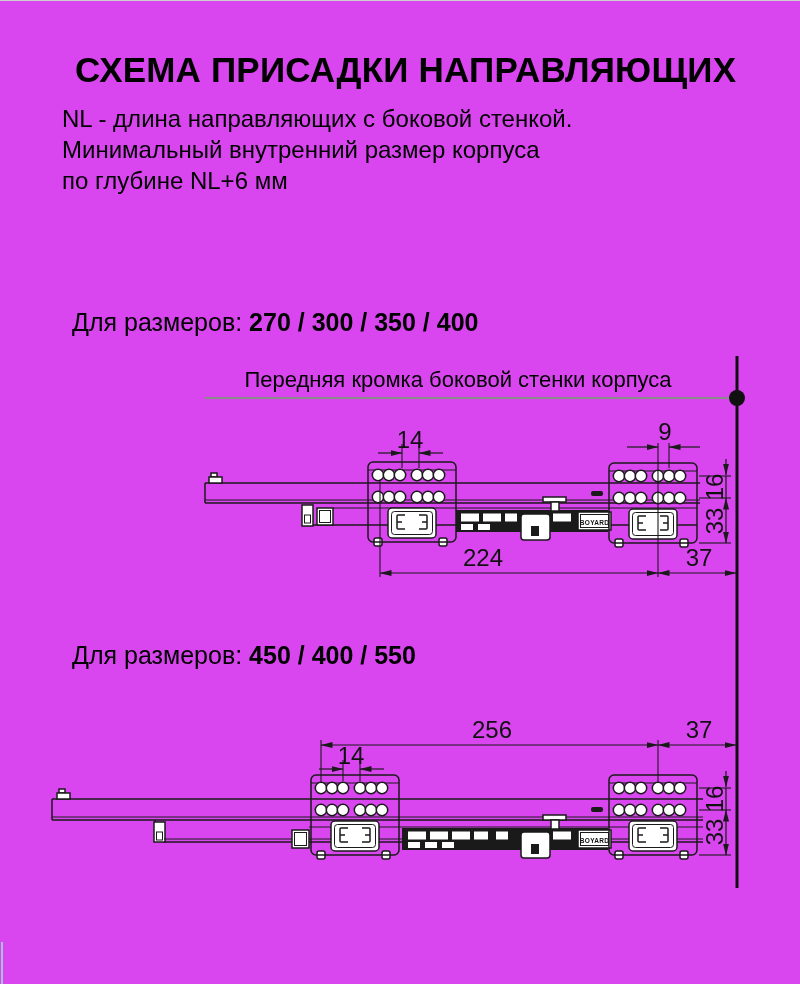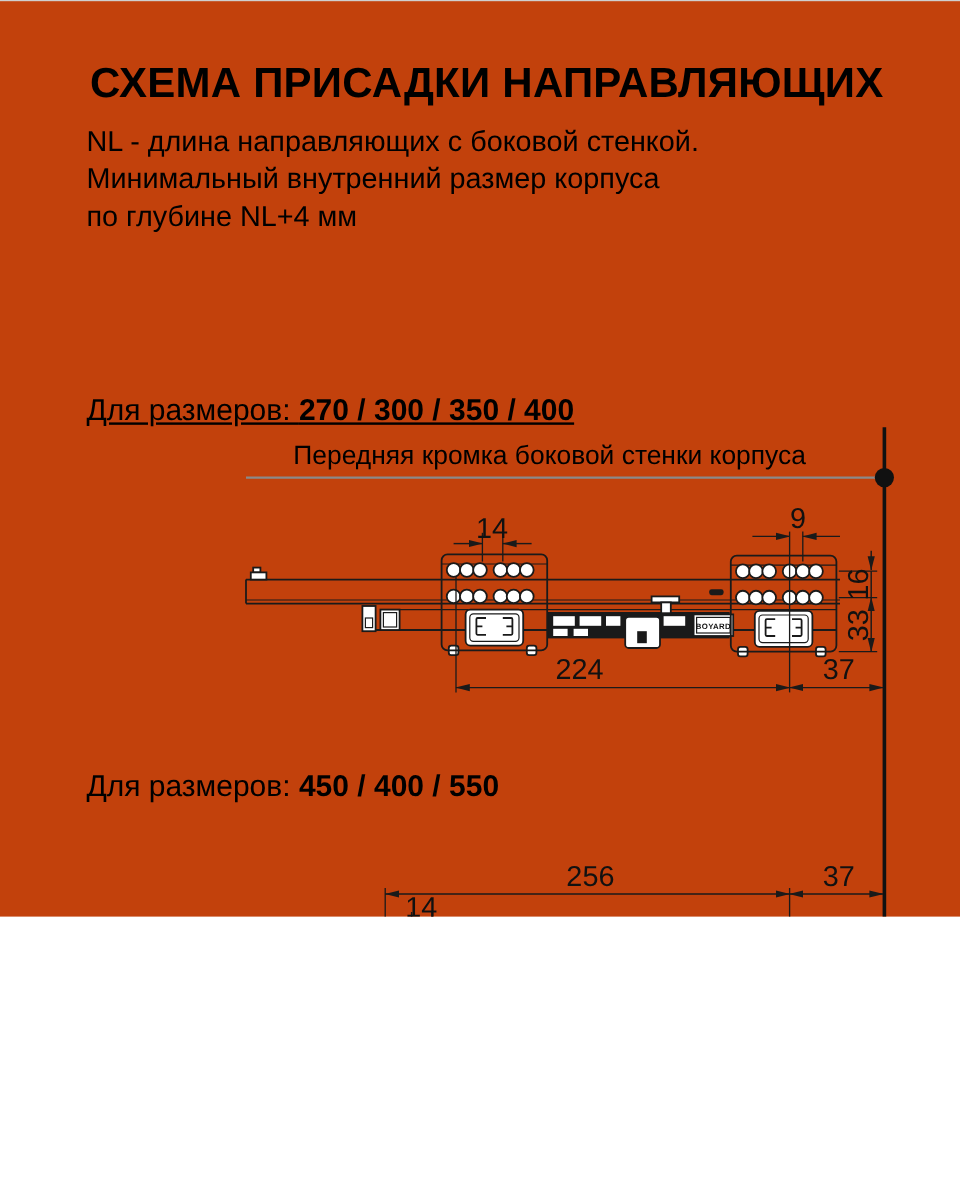--- a/index.html
+++ b/index.html
@@ -1,25 +1,25 @@
 <!DOCTYPE html>
 <html><head>
 <meta charset="utf-8">
 <style>
   html,body{margin:0;padding:0;background:#fff;}
-  #page{position:relative;width:800px;height:764px;background:#c2410c;overflow:hidden;
+  #page{position:relative;width:800px;height:984px;background:#d946ef;overflow:hidden;
         font-family:"Liberation Sans",sans-serif;color:#000;}
   .topborder{position:absolute;left:0;top:0;width:800px;height:1px;background:#cfcfcf;}
   .edge-artifact{position:absolute;left:1px;top:942px;width:2px;height:42px;background:#a9c1d9;}
   h1.title{position:absolute;left:75px;top:50px;margin:0;font-size:35px;font-weight:bold;
            letter-spacing:.2px;white-space:nowrap;}
-  .desc{position:absolute;left:72px;top:103px;font-size:24px;line-height:31px;}
+  .desc{position:absolute;left:62px;top:103px;font-size:24px;line-height:31px;}
   .sec-label{position:absolute;left:72px;font-size:25px;white-space:nowrap;}
   .sec-label b{font-weight:bold;}
-  .sec1{top:328px;text-decoration:underline;} .sec2{top:641px;}
+  .sec1{top:308px;} .sec2{top:641px;}
   .front-label{position:absolute;left:194px;top:367px;width:528px;text-align:center;
                font-size:22px;white-space:nowrap;}
   svg{position:absolute;left:0;top:0;}
   .ln{stroke:#1a1a1a;stroke-width:1.5;fill:none;}
   .w1{stroke:#1a1a1a;stroke-width:1;fill:none;}
   .wfill{fill:#fff;stroke:#1a1a1a;stroke-width:1.5;}
   .dark{fill:#1a1a1a;stroke:none;}
   .ext{stroke:#1a1a1a;stroke-width:1.1;fill:none;}
   .dimln{stroke:#1a1a1a;stroke-width:1.2;fill:none;}
   text.dimtxt{font-family:"Liberation Sans",sans-serif;font-size:24px;fill:#111;}
@@ -30,21 +30,21 @@
 <body>
 
 <div id="page">
   <div class="topborder"></div>
 
   <h1 class="title">СХЕМА ПРИСАДКИ НАПРАВЛЯЮЩИХ</h1>
 
   <div class="desc">
     <div>NL - длина направляющих с боковой стенкой.</div>
     <div>Минимальный внутренний размер корпуса</div>
-    <div>по глубине NL+4 мм</div>
+    <div>по глубине NL+6 мм</div>
   </div>
 
   <div class="sec-label sec1"><span>Для размеров: </span><b>270 / 300 / 350 / 400</b></div>
 
   <div class="front-label">Передняя кромка боковой стенки корпуса</div>
 
   <div class="sec-label sec2"><span>Для размеров: </span><b>450 / 400 / 550</b></div>
 
   <svg width="800" height="984" viewBox="0 0 800 984">
     <defs>

